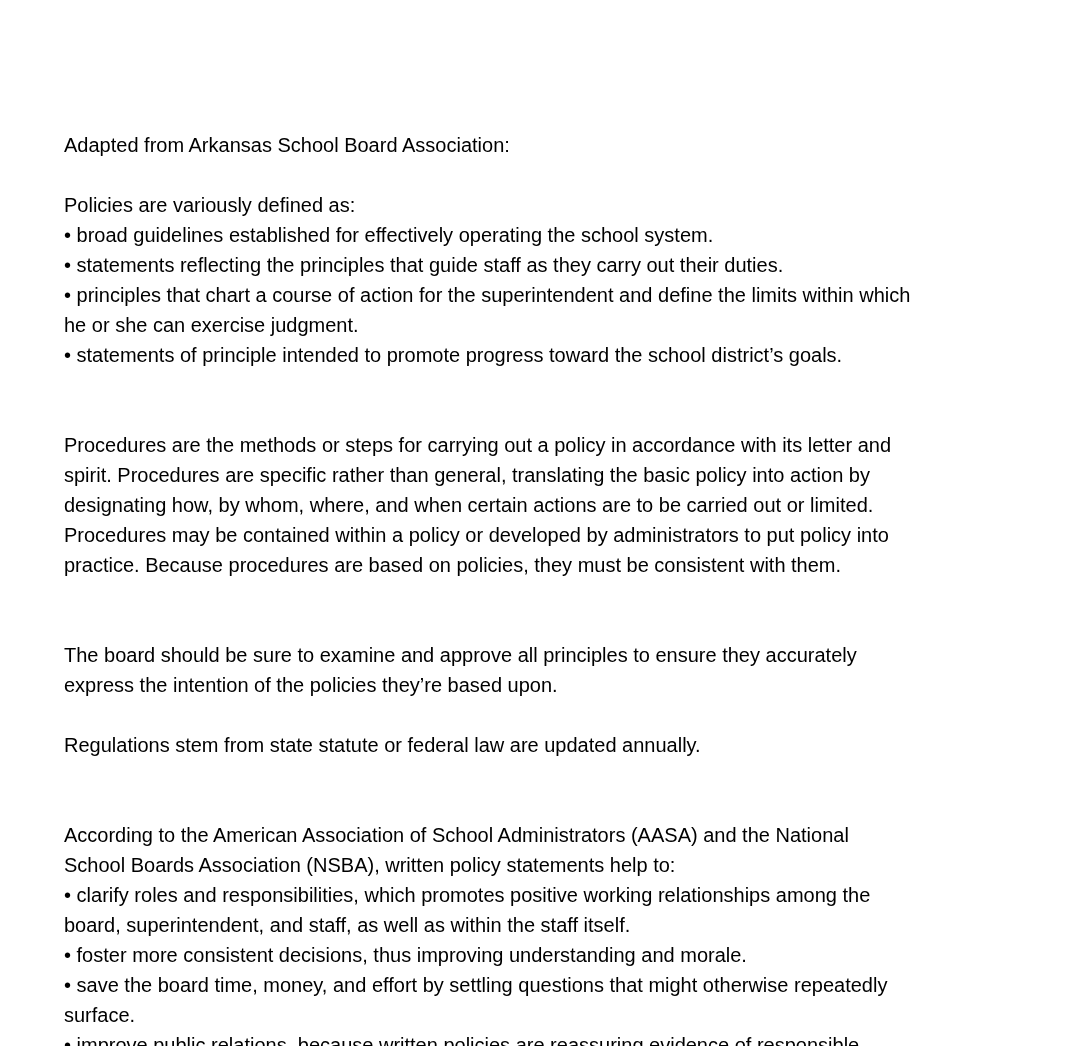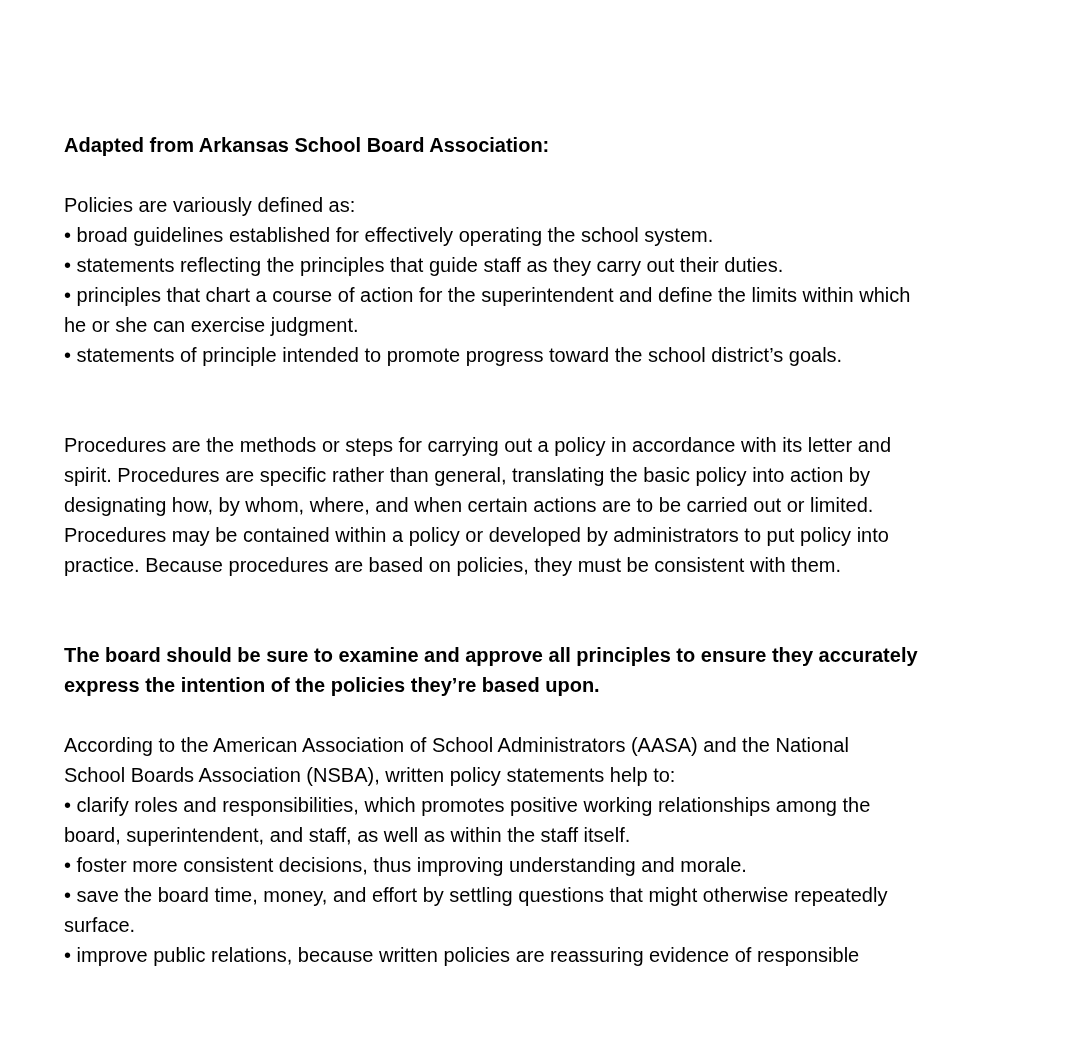--- a/index.html
+++ b/index.html
@@ -18,21 +18,21 @@
     font-family: "Liberation Sans", "DejaVu Sans", sans-serif;
     font-size: 20px;
     line-height: 30px;
     color: #000000;
     background: #ffffff;
   }
   .para {
     white-space: pre-line;
     margin: 0;
   }
-  .gap-1 { margin-bottom: 30px; font-weight: bold; }  
+  .gap-1 { margin-bottom: 30px; }  
   .gap-2 { margin-bottom: 60px; margin-top: 12px; }  
 </style>
 </head>
 <body>
 
 <div class="doc">
   <div class="para gap-1">Adapted from Arkansas School Board Association:</div>
 
   <div class="para gap-2">Policies are variously defined as:
 • broad guidelines established for effectively operating the school system.
@@ -43,20 +43,21 @@
 
   <div class="para gap-2">Procedures are the methods or steps for carrying out a policy in accordance with its letter and
 spirit. Procedures are specific rather than general, translating the basic policy into action by
 designating how, by whom, where, and when certain actions are to be carried out or limited.
 Procedures may be contained within a policy or developed by administrators to put policy into
 practice. Because procedures are based on policies, they must be consistent with them.</div>
 
   <div class="para gap-1">The board should be sure to examine and approve all principles to ensure they accurately
 express the intention of the policies they’re based upon.</div>
 
+  <div class="para gap-2">Regulations stem from state statute or federal law are updated annually.</div>
 
   <div class="para">According to the American Association of School Administrators (AASA) and the National
 School Boards Association (NSBA), written policy statements help to:
 • clarify roles and responsibilities, which promotes positive working relationships among the
 board, superintendent, and staff, as well as within the staff itself.
 • foster more consistent decisions, thus improving understanding and morale.
 • save the board time, money, and effort by settling questions that might otherwise repeatedly
 surface.
 • improve public relations, because written policies are reassuring evidence of responsible</div>
 </div>

